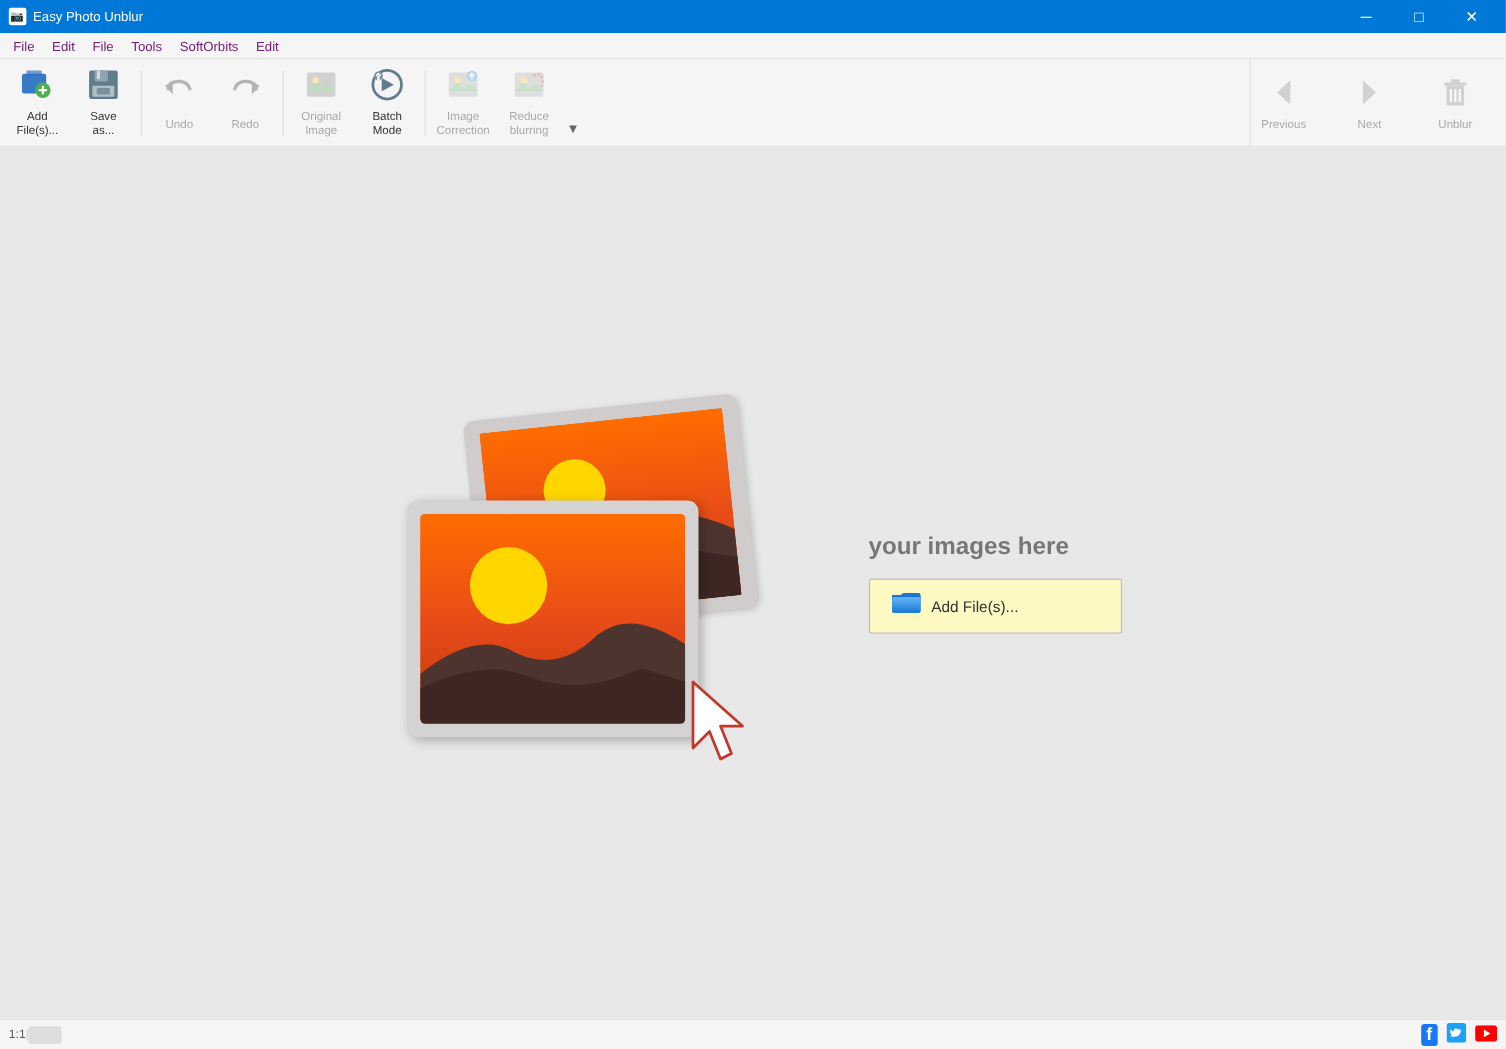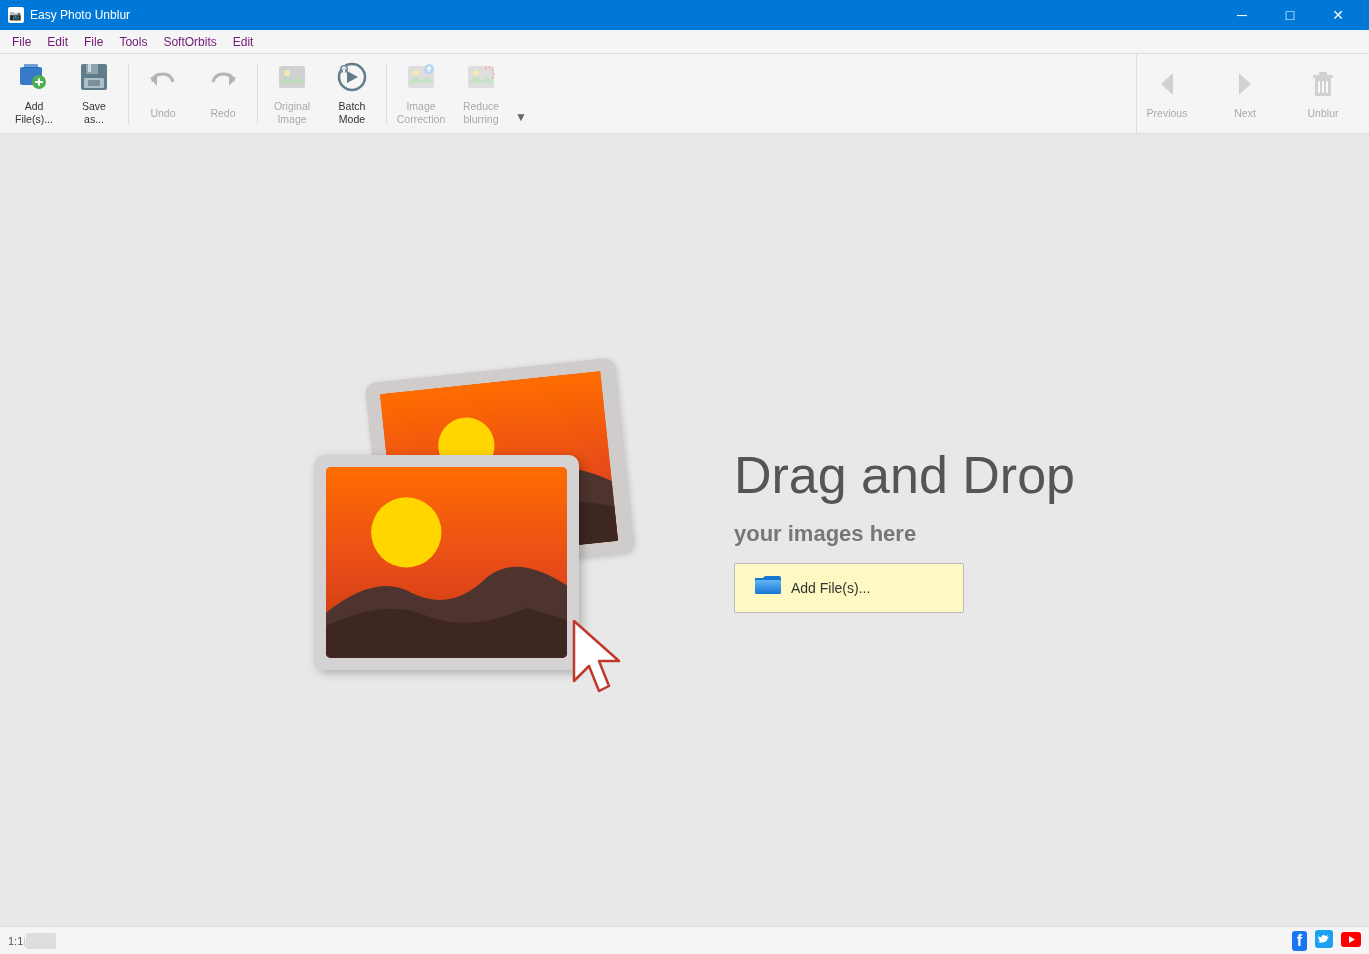--- a/index.html
+++ b/index.html
@@ -412,21 +412,20 @@
       </div>
 
       <div style="position:absolute; bottom:5px; right:40px;">
         <svg width="65" height="85" viewBox="0 0 65 85" xmlns="http://www.w3.org/2000/svg">
           <polygon points="5,5 5,65 20,50 30,75 40,70 30,45 50,45" fill="white" stroke="#c0392b" stroke-width="2.5" stroke-linejoin="round"></polygon>
         </svg>
       </div>
     </div>
 
     <div class="drop-text">
-      <div class="drag-drop-title">Drag and Drop</div>
       <div class="drag-drop-sub">your images here</div>
       <button class="add-files-btn">
         <span class="folder-icon-btn">
           <svg width="26" height="22" viewBox="0 0 26 22" xmlns="http://www.w3.org/2000/svg">
             <rect x="0" y="4" width="26" height="16" rx="2" fill="#2a7fd4"></rect>
             <rect x="0" y="4" width="12" height="16" rx="2" fill="#1565c0"></rect>
             <path d="M0 7 Q5 4 10 7 L26 7 L26 4 Q26 2 24 2 L11 2 Q9 2 8 4 L0 4 Z" fill="#1976d2"></path>
             <rect x="0" y="6" width="26" height="14" rx="2" fill="#42a5f5"></rect>
             <rect x="0" y="6" width="26" height="14" rx="2" fill="url(#folderGrad)"></rect>
             <defs>

